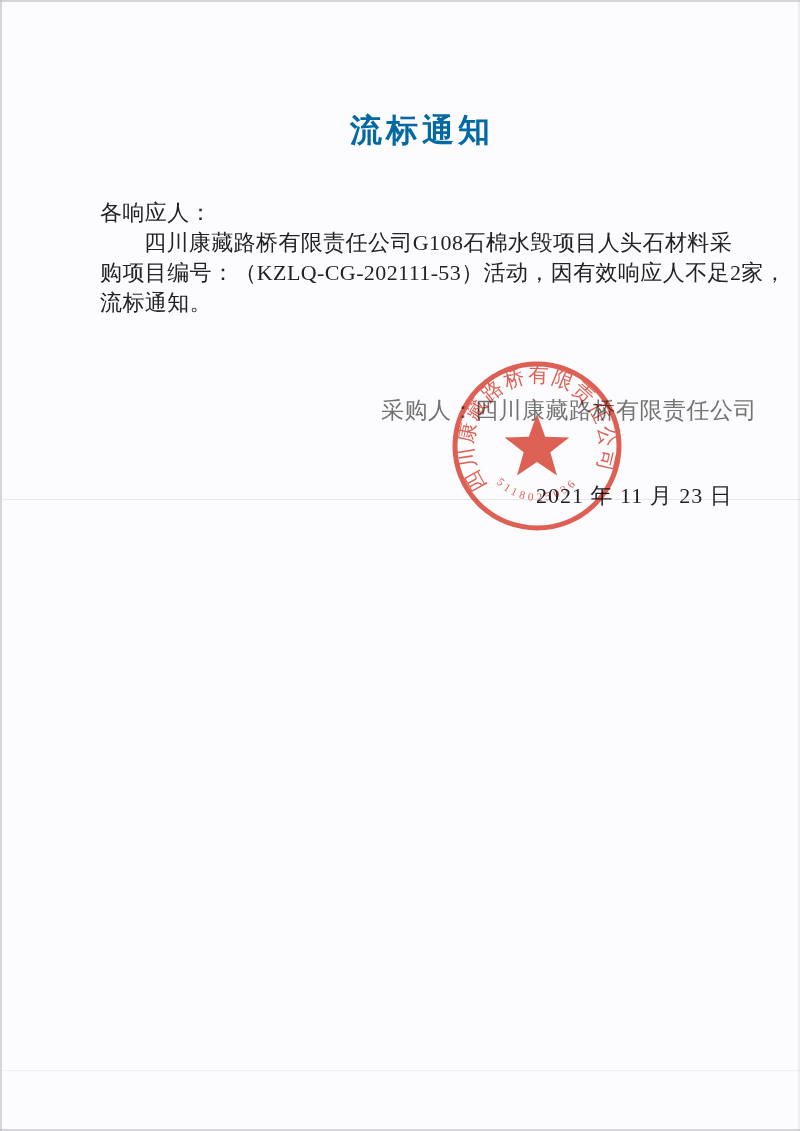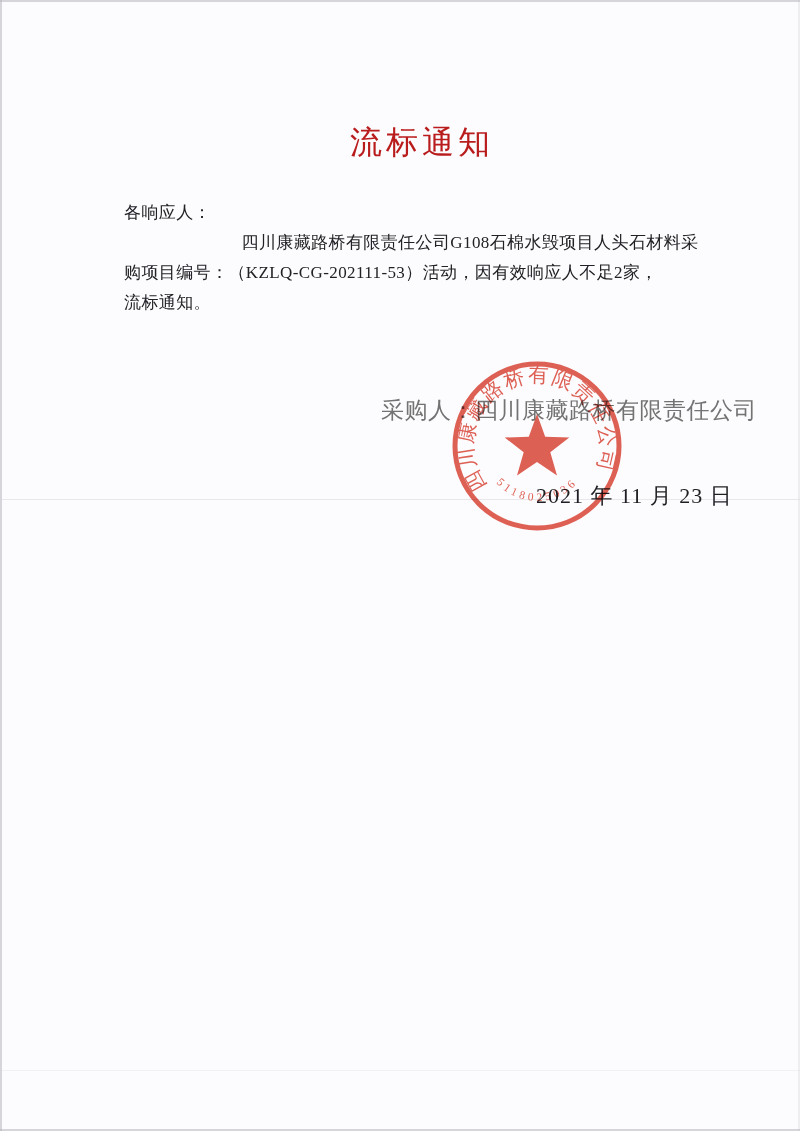--- a/index.html
+++ b/index.html
@@ -21,38 +21,36 @@
     position: absolute; left: 0; width: 800px; height: 1px;
     background: #d9d7dd; opacity: .55;
   }
   .fold-1 { top: 499px; }
   .fold-2 { top: 1070px; opacity: .3; }
 
   .doc-title {
     position: absolute;
     left: 350px; top: 109px;
     font-size: 32px;
-    font-weight: normal;
+    font-weight: bold;
     letter-spacing: 4px;
-    color: #b91c1c;
+    color: #0369a1;
     white-space: nowrap;
-    margin-top: 12px;
   }
   .body-block {
     position: absolute;
     left: 100px; top: 198px;
     width: 648px;
-    font-size: 17px;
+    font-size: 22px;
     line-height: 30px;
     letter-spacing: 0.4px;
     color: #222226;
-    margin-left: 24px;
   }
   .body-line { white-space: nowrap; }
-  .indent { padding-left: 44px; text-align: center; }
+  .indent { padding-left: 44px; }
   .purchaser-line {
     position: absolute;
     left: 381px; top: 395px;
     font-size: 23px;
     letter-spacing: 0.5px;
     white-space: nowrap;
     color: #737373;
   }
   .date-line {
     position: absolute;

